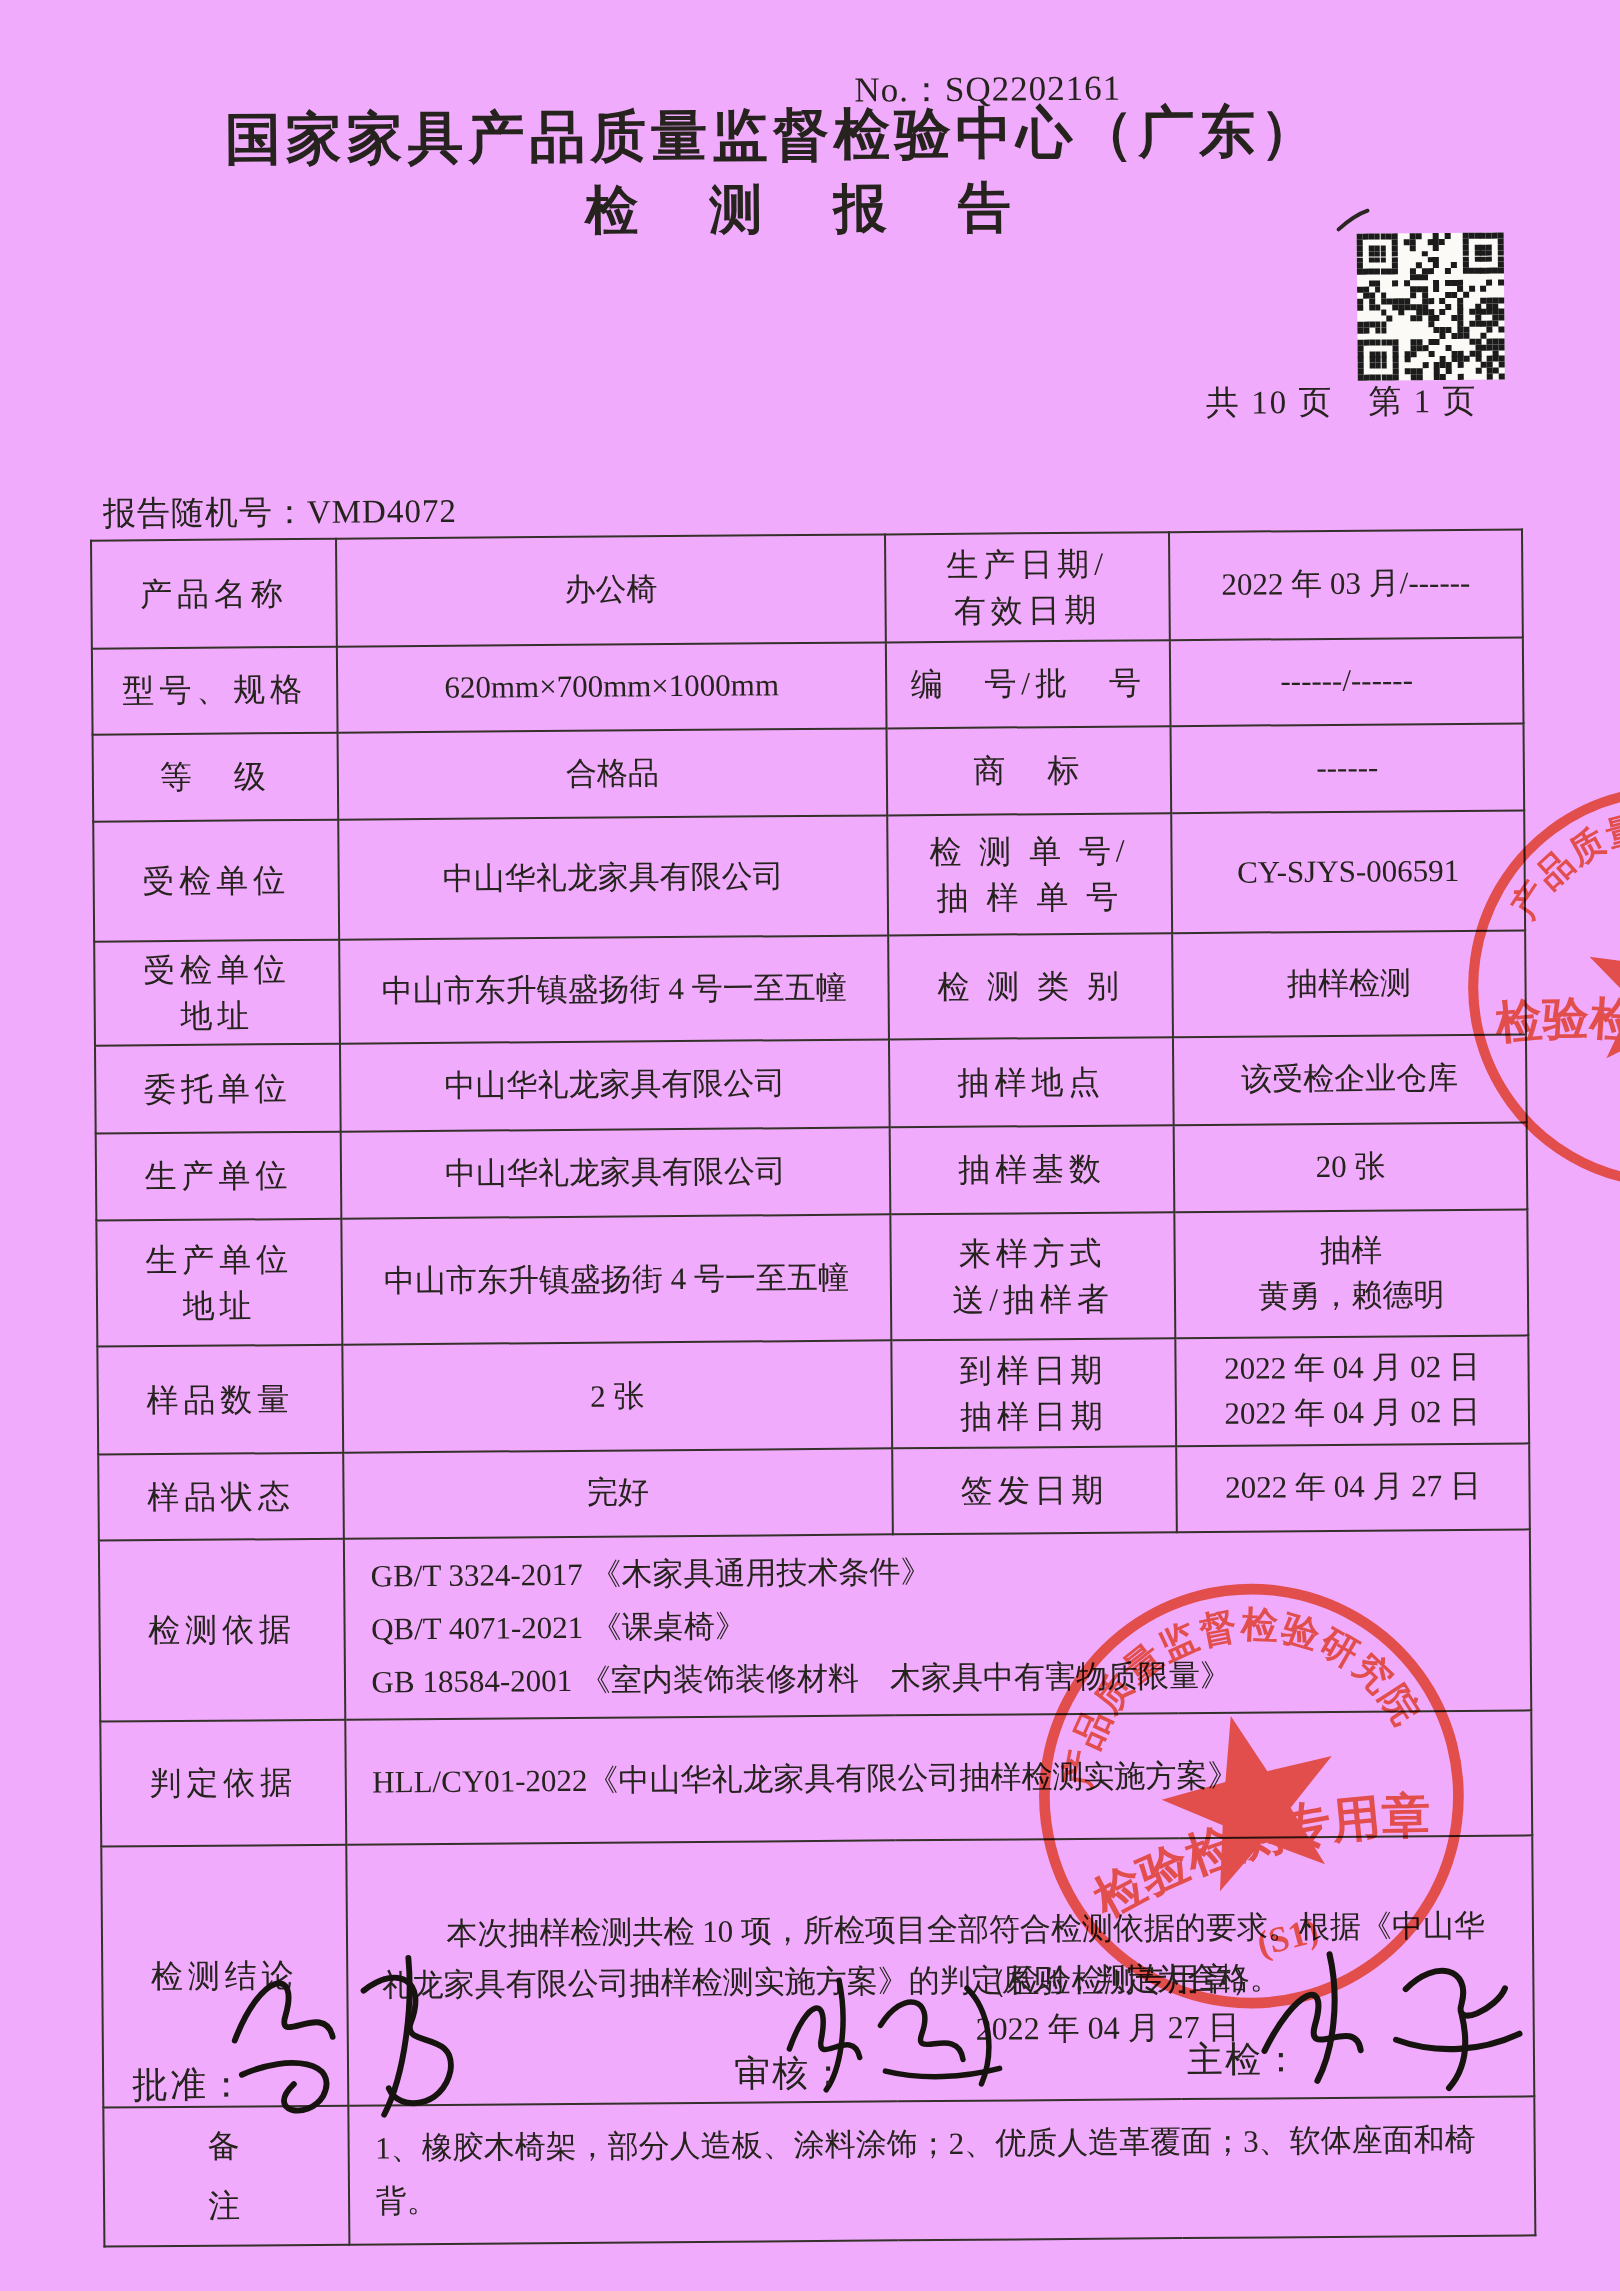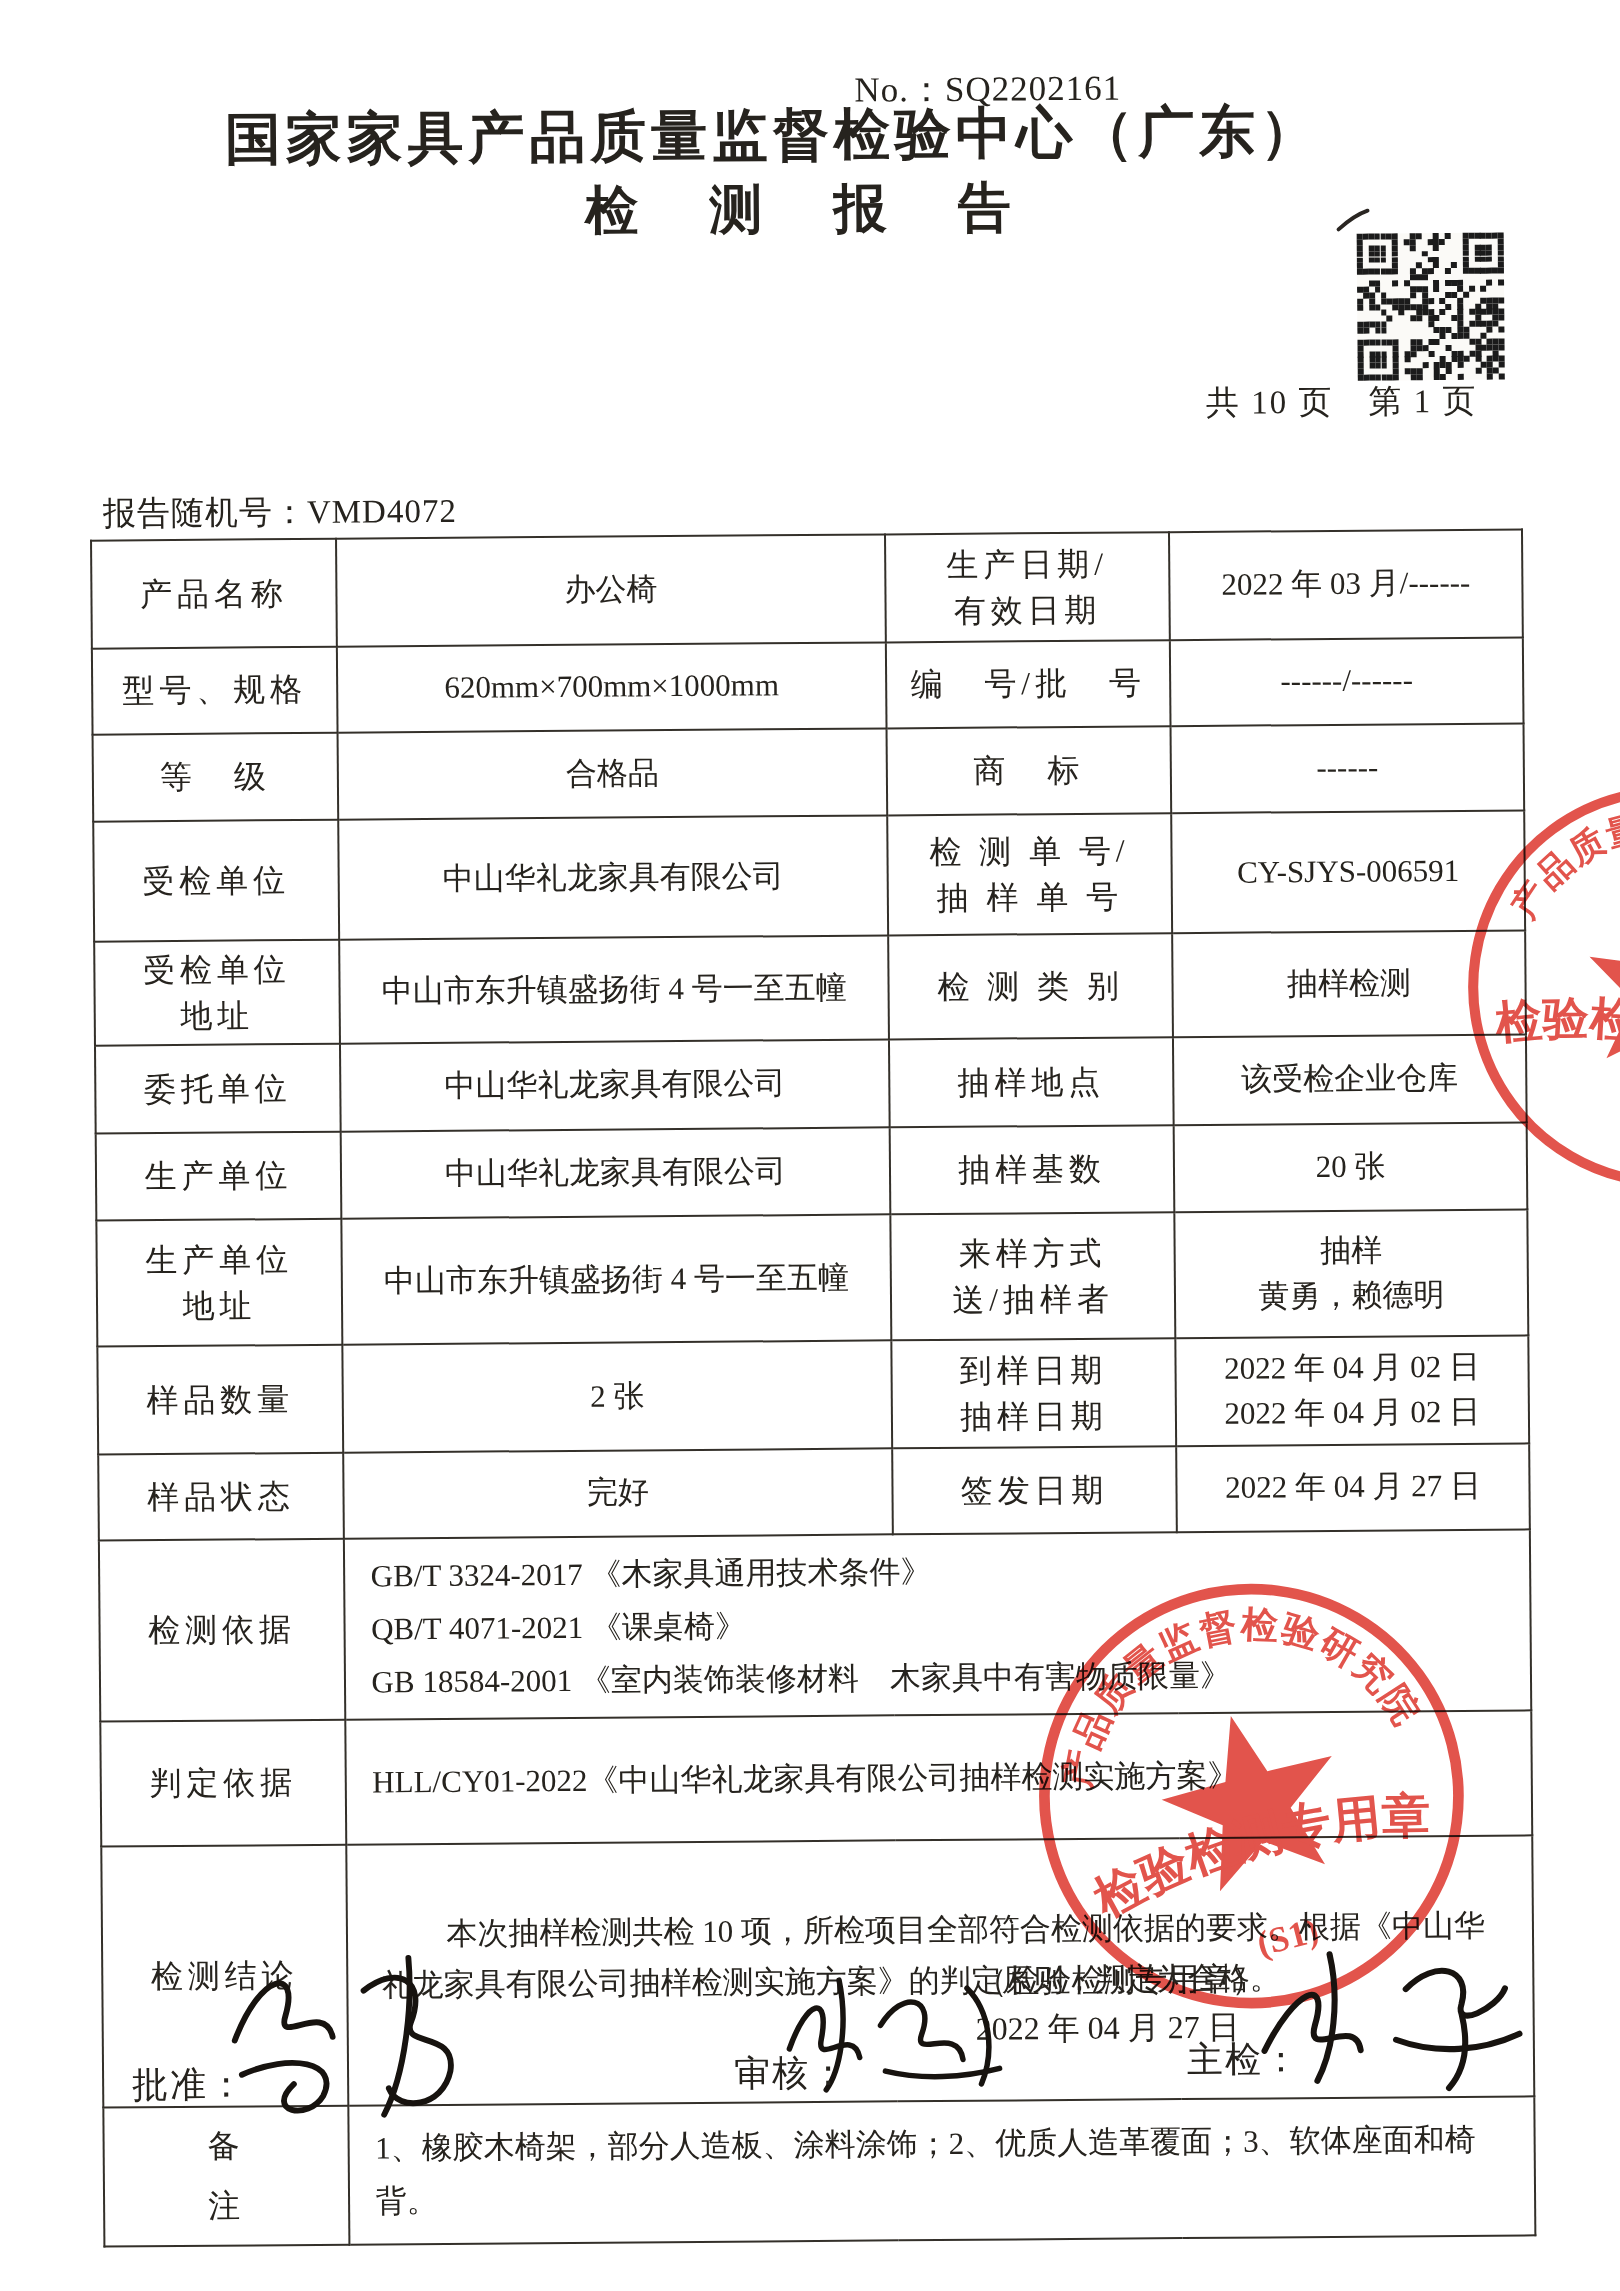--- a/index.html
+++ b/index.html
@@ -1,16 +1,16 @@
 <!DOCTYPE html>
 <html><head>
 <meta charset="utf-8">
 <style>
   html,body{margin:0;padding:0;background:#8a8a8a;}
-  .page{position:relative;width:1620px;height:2292px;background:#ffffff;overflow:hidden;
+  .page{position:relative;width:1620px;height:2292px;background:#f0abfc;overflow:hidden;
         font-family:"Liberation Serif","DejaVu Serif",serif;color:#26231e;}
   .scan{position:absolute;left:0;top:0;width:100%;height:100%;transform:rotate(-0.45deg);transform-origin:50% 40%;}
   .abs{position:absolute;}
 
   .report-no{left:861px;top:67px;font-size:35px;letter-spacing:1px;}
   .report-title{left:0;width:1558px;top:98px;text-align:center;font-size:56px;font-weight:700;letter-spacing:4.9px;}
   .report-subtitle{left:0;width:1607px;top:174px;text-align:center;font-size:53px;font-weight:700;letter-spacing:29px;text-indent:29px;}
   .page-info{left:1210px;top:384px;font-size:33px;letter-spacing:2px;}
   .random-no{left:106px;top:486px;font-size:33px;letter-spacing:1px;}
 

